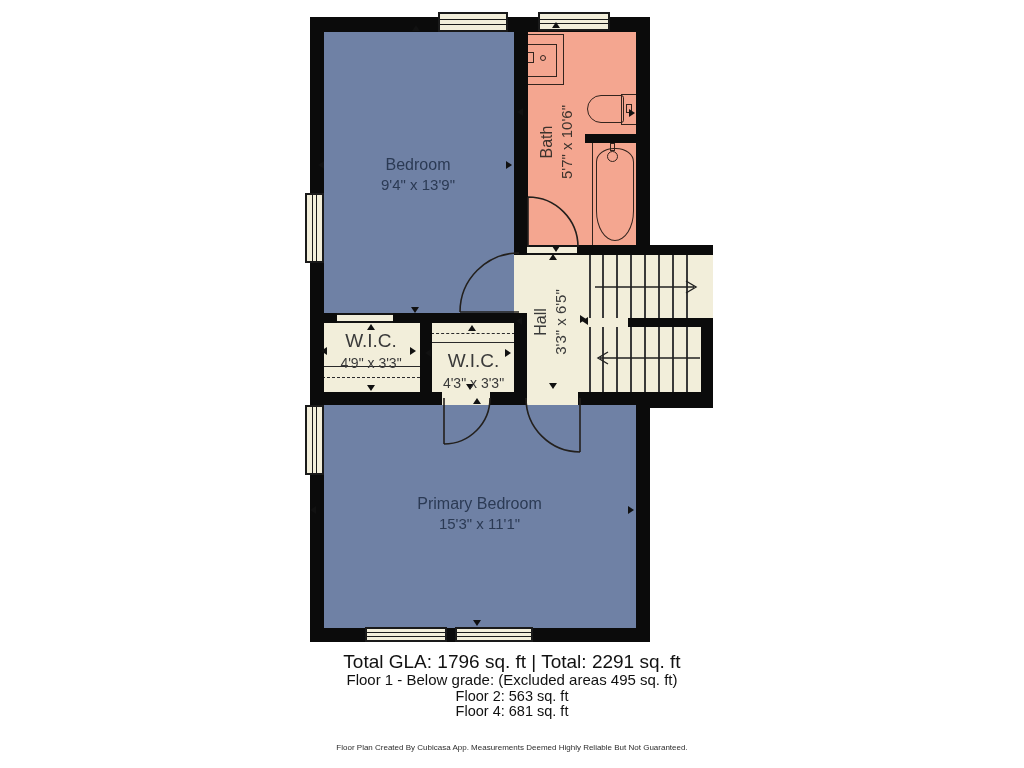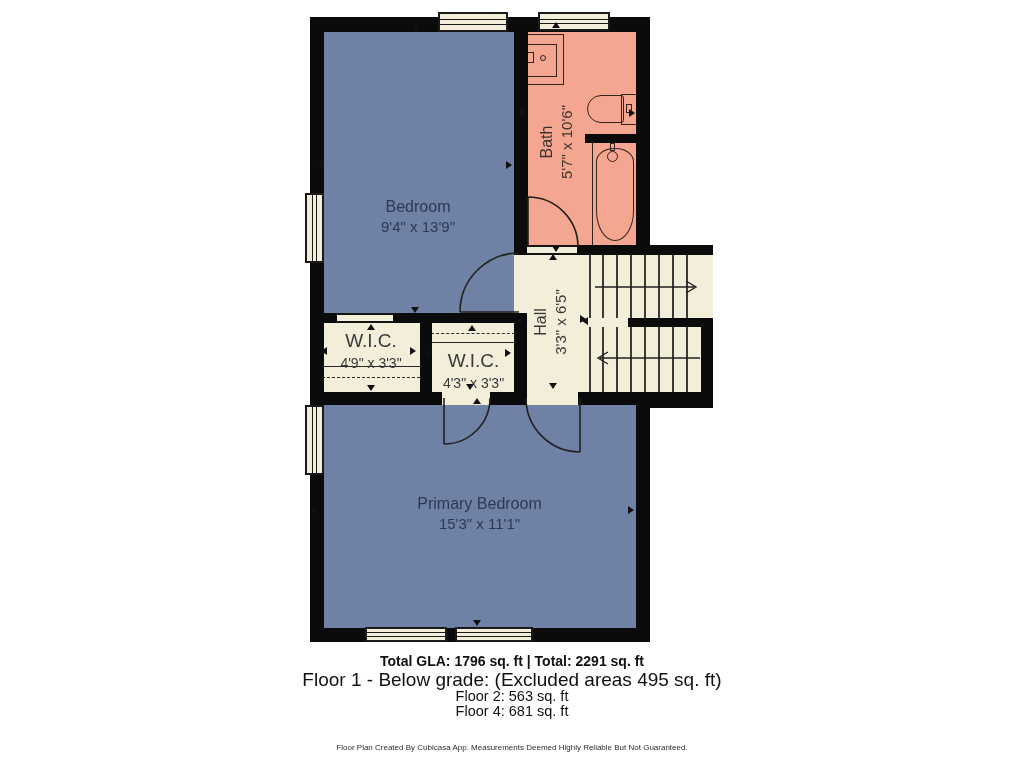--- a/index.html
+++ b/index.html
@@ -30,22 +30,22 @@
   .small .nm{font-size:19px;} .small .dm{font-size:14px;}
   .rot{transform:rotate(-90deg);}
   .fixture{position:absolute;box-sizing:border-box;border:1.6px solid #33241e;z-index:25;background:transparent;}
   .arrow{position:absolute;width:0;height:0;z-index:55;}
   .arrow.up{border-left:4px solid transparent;border-right:4px solid transparent;border-bottom:6px solid #111;}
   .arrow.down{border-left:4px solid transparent;border-right:4px solid transparent;border-top:6px solid #111;}
   .arrow.left{border-top:4px solid transparent;border-bottom:4px solid transparent;border-right:6px solid #111;}
   .arrow.right{border-top:4px solid transparent;border-bottom:4px solid transparent;border-left:6px solid #111;}
   svg.overlay{position:absolute;left:0;top:0;z-index:50;}
   .summary{position:absolute;left:0;top:652px;width:1024px;text-align:center;color:#111;z-index:70;}
-  .summary .total{font-size:14px;font-weight:bold;line-height:19px;}
-  .summary .f1{font-size:19px;line-height:18px;}
+  .summary .total{font-size:19px;font-weight:normal;line-height:19px;}
+  .summary .f1{font-size:15px;line-height:18px;}
   .summary .fx{font-size:14.5px;line-height:14.5px;}
   .footer{position:absolute;left:0;top:743px;width:1024px;text-align:center;font-size:8px;color:#2d2d2d;z-index:70;}
 </style>
 </head>
 <body>
 
 <div class="canvas">
 
   <div class="fill fill-blue" style="left:323px;top:30px;width:192px;height:285px;"></div>
   <div class="fill fill-pink" style="left:527px;top:30px;width:110px;height:216px;"></div>
@@ -115,21 +115,21 @@
 
   <svg class="overlay" width="1024" height="768">
     <path d="M460,312 H519 M460,312 A59,59 0 0 1 519,253" fill="none" stroke="#23201d" stroke-width="1.6"></path>
     <path d="M528,197 V247 M528,197 A50,50 0 0 1 578,247" fill="none" stroke="#23201d" stroke-width="1.6"></path>
     <path d="M444,398 V444 M444,444 A46,46 0 0 0 490,398" fill="none" stroke="#23201d" stroke-width="1.6"></path>
     <path d="M580,398 V452 M580,452 A54,54 0 0 1 526,398" fill="none" stroke="#23201d" stroke-width="1.6"></path>
     <path d="M595,287 H694 M686,281 L696,287 L686,293" fill="none" stroke="#222" stroke-width="1.4"></path>
     <path d="M700,358 H600 M608,352 L598,358 L608,364" fill="none" stroke="#222" stroke-width="1.4"></path>
   </svg>
 
-  <div class="label big on-blue" style="left:318px;top:155px;width:200px;margin-top:42px;">
+  <div class="label big on-blue" style="left:318px;top:155px;width:200px;">
     <span class="nm">Bedroom</span>
     <span class="dm">9'4" x 13'9"</span>
   </div>
   <div class="label big on-pink rot" style="left:473px;top:121px;width:170px;height:42px;">
     <span class="nm">Bath</span>
     <span class="dm">5'7" x 10'6"</span>
   </div>
   <div class="label small on-cream" style="left:322px;top:329px;width:98px;">
     <span class="nm">W.I.C.</span>
     <span class="dm">4'9" x 3'3"</span>

